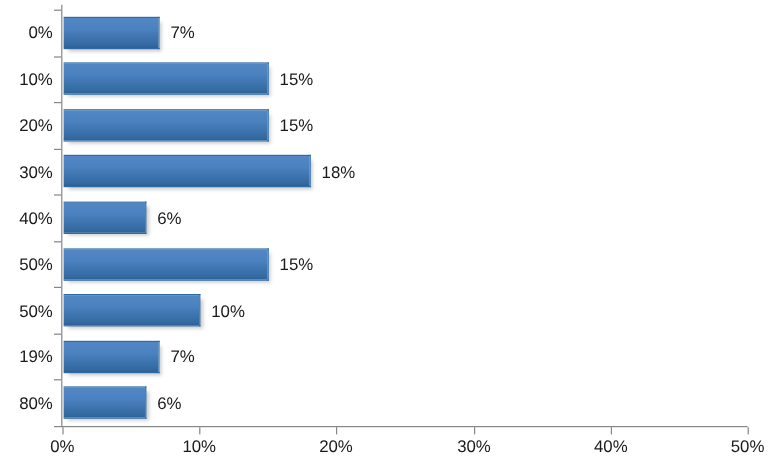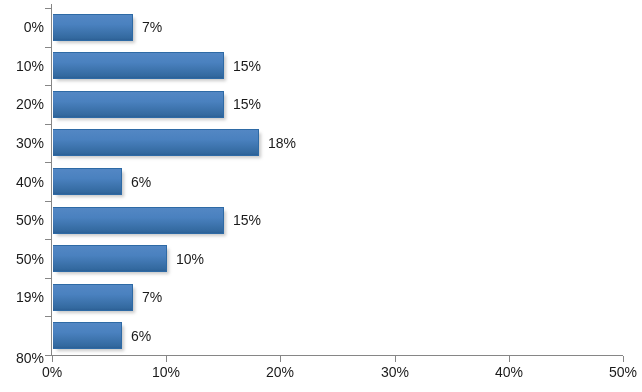--- a/index.html
+++ b/index.html
@@ -131,21 +131,21 @@
 
   <div id="cat-labels">
     <div class="cat-label" style="top: 20.2778px;">0%</div>
     <div class="cat-label" style="top: 58.8333px;">10%</div>
     <div class="cat-label" style="top: 97.3889px;">20%</div>
     <div class="cat-label" style="top: 135.944px;">30%</div>
     <div class="cat-label" style="top: 174.5px;">40%</div>
     <div class="cat-label" style="top: 213.056px;">50%</div>
     <div class="cat-label" style="top: 251.611px;">50%</div>
     <div class="cat-label" style="top: 290.167px;">19%</div>
-    <div class="cat-label" style="top: 328.722px; margin-top: 22px;">80%</div>
+    <div class="cat-label" style="top: 328.722px;">80%</div>
   </div>
 
   <div id="y-ticks">
       <div class="tick-y" style="top: 8px;"></div>
       <div class="tick-y" style="top: 47px;"></div>
       <div class="tick-y" style="top: 85px;"></div>
       <div class="tick-y" style="top: 124px;"></div>
       <div class="tick-y" style="top: 162px;"></div>
       <div class="tick-y" style="top: 201px;"></div>
       <div class="tick-y" style="top: 239px;"></div>

